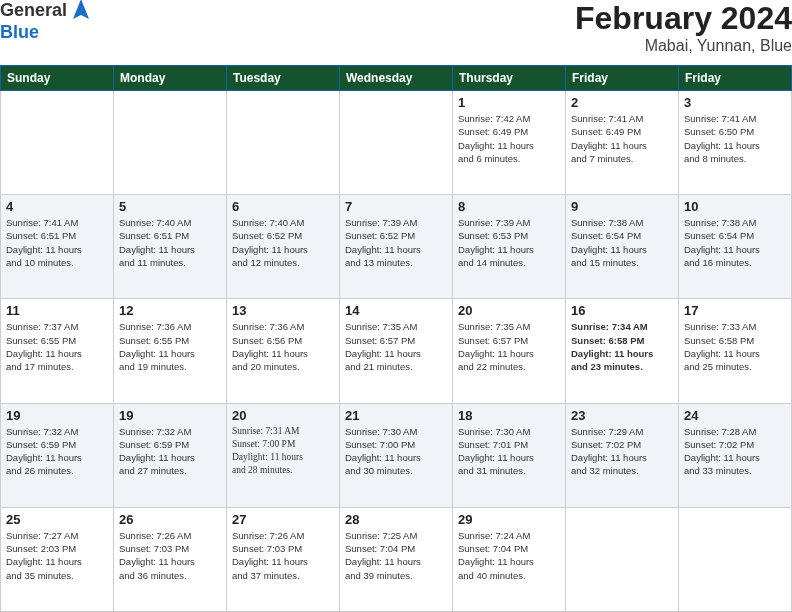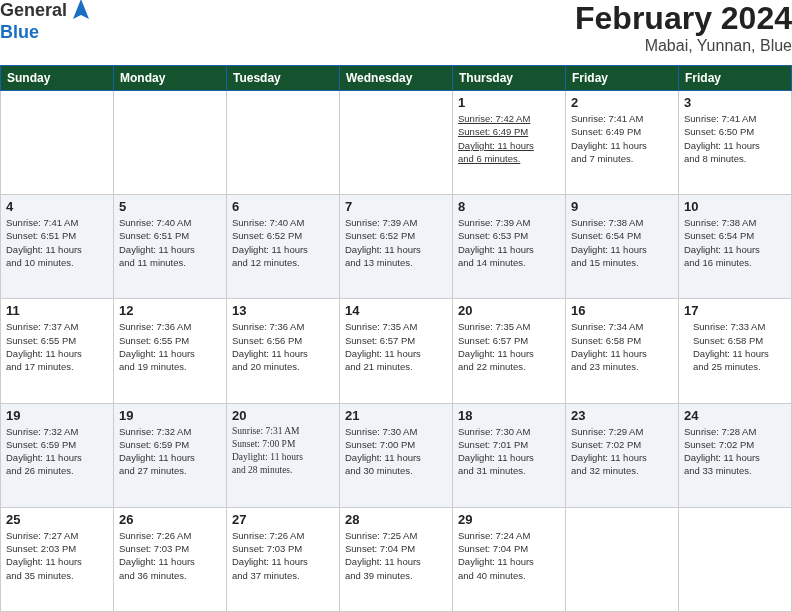--- a/index.html
+++ b/index.html
@@ -139,21 +139,21 @@
       </tr>
     </thead>
     <tbody id="calendar-body">
     <tr class="row-white">
           <td class="empty-cell"></td>
           <td class="empty-cell"></td>
           <td class="empty-cell"></td>
           <td class="empty-cell"></td>
           <td>
             <span class="day-number">1</span>
-            <div class="day-info" style="white-space: pre-line; text-decoration: underline;">Sunrise: 7:42 AM
+            <div class="day-info" style="white-space: pre-line;">Sunrise: 7:42 AM
 Sunset: 6:49 PM
 Daylight: 11 hours
 and 6 minutes.</div>
           </td>
           <td>
             <span class="day-number">2</span>
             <div class="day-info" style="white-space: pre-line;">Sunrise: 7:41 AM
 Sunset: 6:49 PM
 Daylight: 11 hours
 and 7 minutes.</div>
@@ -248,28 +248,28 @@
           </td>
           <td>
             <span class="day-number">20</span>
             <div class="day-info" style="white-space: pre-line;">Sunrise: 7:35 AM
 Sunset: 6:57 PM
 Daylight: 11 hours
 and 22 minutes.</div>
           </td>
           <td>
             <span class="day-number">16</span>
-            <div class="day-info" style="white-space: pre-line;">Sunrise: 7:34 AM
+            <div class="day-info" style="white-space: pre-line; font-weight: bold;">Sunrise: 7:34 AM
 Sunset: 6:58 PM
 Daylight: 11 hours
 and 23 minutes.</div>
           </td>
           <td>
             <span class="day-number">17</span>
-            <div class="day-info" style="white-space: pre-line; margin-left: 9px;">Sunrise: 7:33 AM
+            <div class="day-info" style="white-space: pre-line;">Sunrise: 7:33 AM
 Sunset: 6:58 PM
 Daylight: 11 hours
 and 25 minutes.</div>
           </td>
         </tr>
         <tr class="row-shaded">
           <td>
             <span class="day-number">19</span>
             <div class="day-info" style="white-space: pre-line;">Sunrise: 7:32 AM
 Sunset: 6:59 PM

